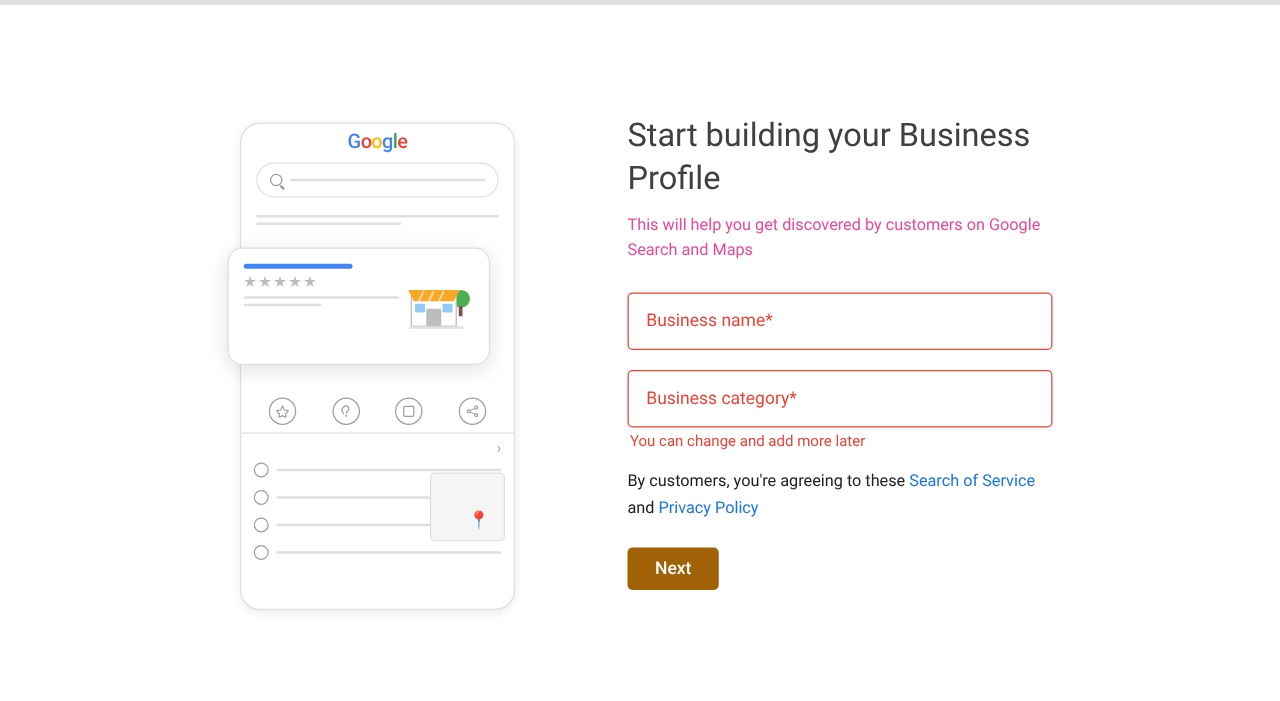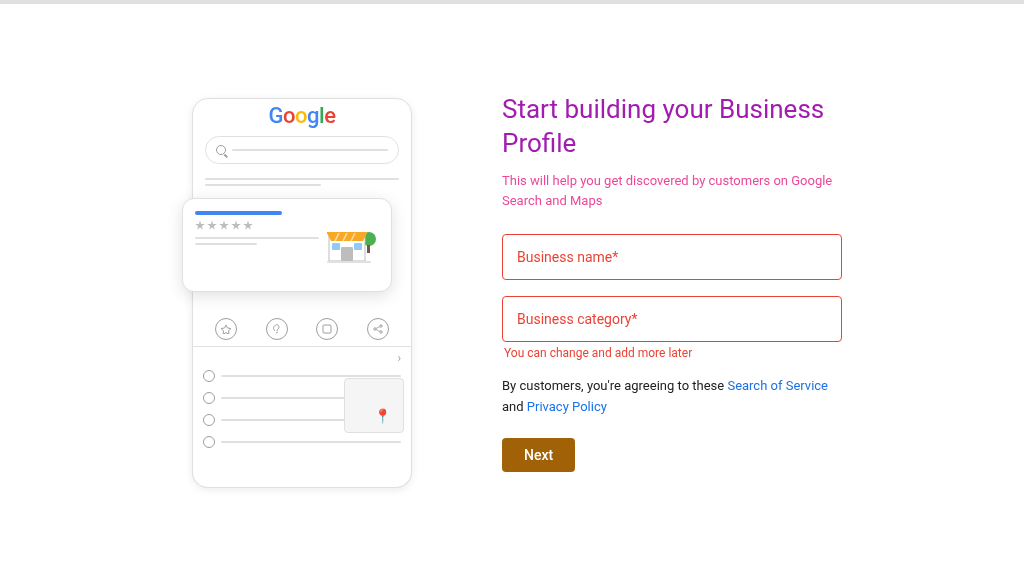--- a/index.html
+++ b/index.html
@@ -39,21 +39,21 @@
       height: 390px;
       background: #fff;
       border: 1.5px solid #e0e0e0;
       border-radius: 16px;
       overflow: hidden;
       box-shadow: 0 2px 8px rgba(0,0,0,0.08);
     }
     .google-logo-mini {
       text-align: center;
       padding: 4px 0 2px;
-      font-size: 22px;
+      font-size: 16px;
       font-weight: 500;
       letter-spacing: -0.5px;
     }
     .g-blue { color: #4285f4; }
     .g-red { color: #ea4335; }
     .g-yellow { color: #fbbc05; }
     .g-green { color: #34a853; }
 
     .search-input-bar {
       margin: 6px 12px;
@@ -228,21 +228,21 @@
     }
 
     
     .form-section {
       max-width: 340px;
       width: 100%;
     }
     .form-title {
       font-size: 26px;
       font-weight: 400;
-      color: #a21caf;
+      color: #404040;
       margin-bottom: 10px;
       line-height: 1.3;
     }
     .form-subtitle {
       font-size: 13px;
       color: #ec4899;
       margin-bottom: 24px;
       line-height: 1.5;
     }
     .input-field {

